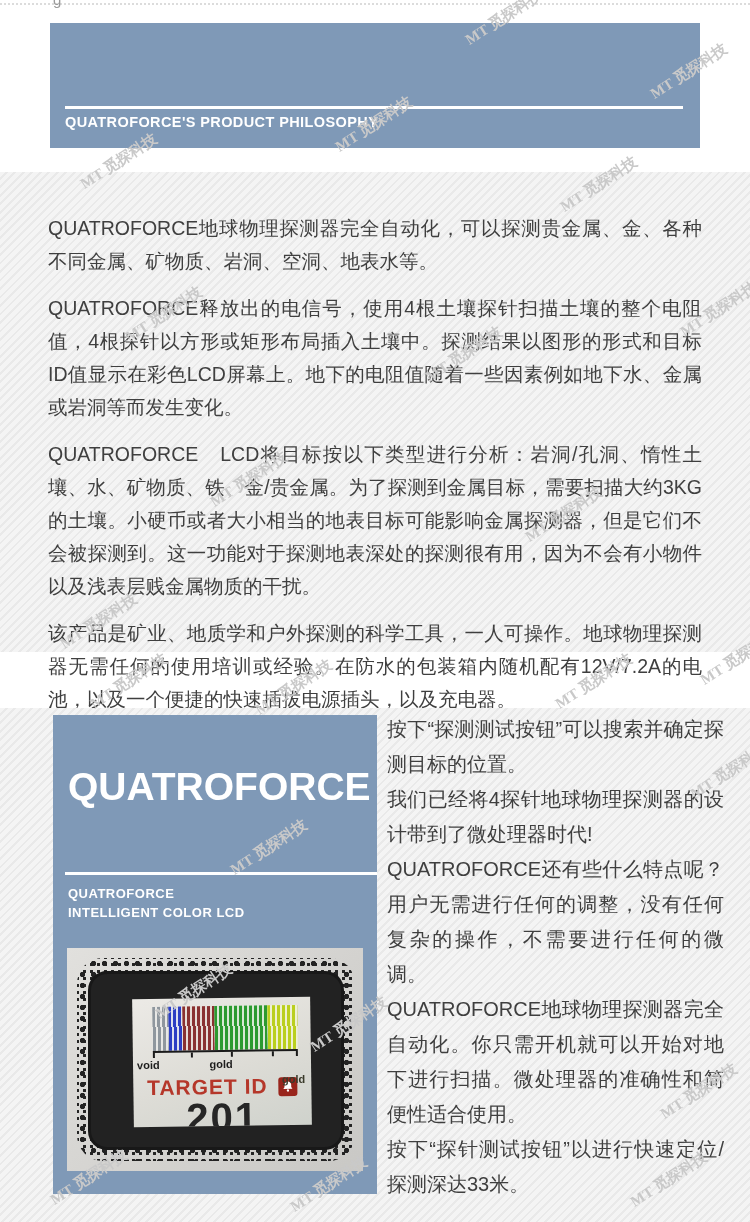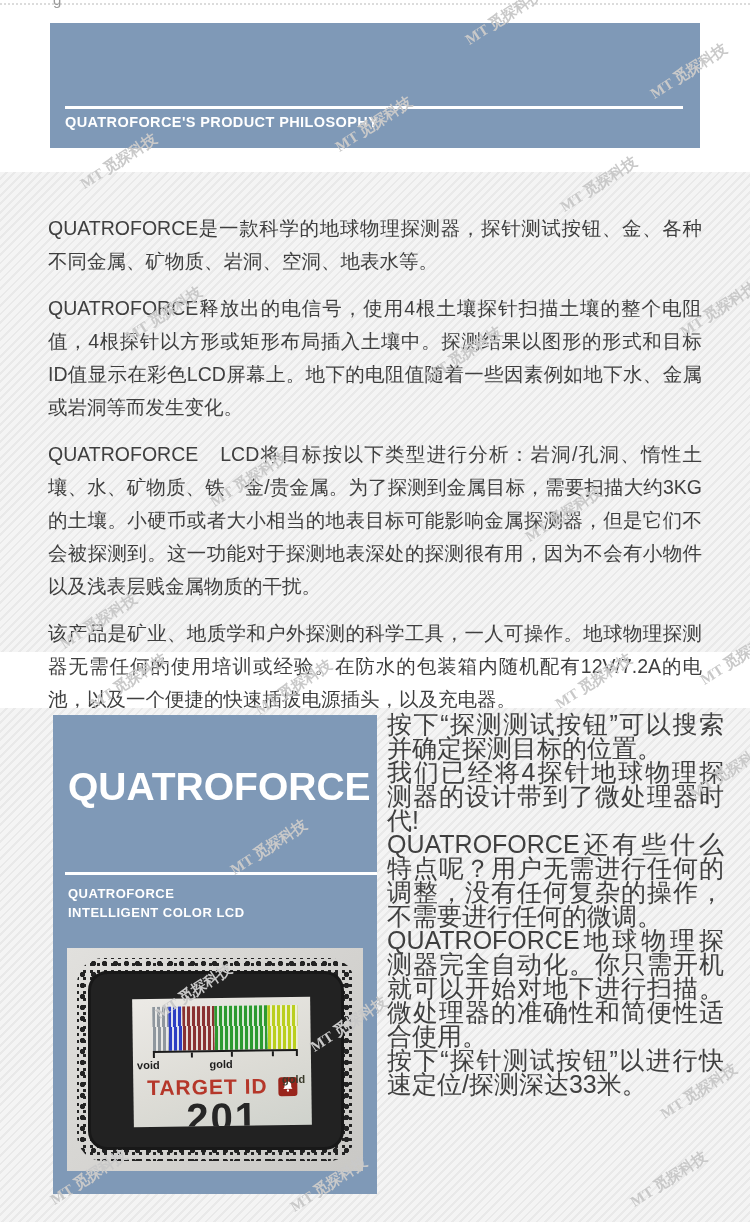--- a/index.html
+++ b/index.html
@@ -86,21 +86,21 @@
   #scale-label-left { position:absolute; left:0; top:0; }
   #scale-label-middle { position:absolute; left:50%; transform:translateX(-50%); top:0; }
   #scale-label-right { position:absolute; right:0; top:16px; color:#3a3a2a; }
   #target-row { display:flex; align-items:center; justify-content:center; gap:11px; margin-top:3px; }
   #target-label { font-size:21px; font-weight:bold; color:#b5372a; letter-spacing:1px; }
   #alarm-bell { width:19px; height:19px; background:#99251c; border-radius:3px; display:flex; align-items:center; justify-content:center; }
   #target-value { text-align:center; font-size:40px; font-weight:bold; color:#262626; line-height:38px; margin-top:-1px; letter-spacing:2px; }
 
   
   #feature-text { position:absolute; left:387px; top:4px; width:337px; }
-  #feature-text p { margin:0; font-size:25px; line-height:24px; color:#3f3f3f; text-align:justify; }
+  #feature-text p { margin:0; font-size:20px; line-height:35px; color:#3f3f3f; text-align:justify; }
 
   
   .wm {
     position:absolute; font-family:"Liberation Serif","DejaVu Serif",serif;
     font-weight:bold; font-size:15px; color:#c9c9c9; white-space:nowrap;
     transform:rotate(-33deg); pointer-events:none; z-index:9;
   }
 </style>
 </head>
 <body>
@@ -110,21 +110,21 @@
   <div id="top-divider"></div>
   <div id="top-fragment">g</div>
 
   <div id="header-banner">
     <div id="header-underline"></div>
     <div id="header-subtitle">QUATROFORCE'S PRODUCT PHILOSOPHY</div>
   </div>
 
   <div id="intro-section" class="striped">
     <div id="intro-text">
-      <p>QUATROFORCE是一款科学的地球物理探测器，探针测试按钮、金、各种不同金属、矿物质、岩洞、空洞、地表水等。</p>
+      <p>QUATROFORCE地球物理探测器完全自动化，可以探测贵金属、金、各种不同金属、矿物质、岩洞、空洞、地表水等。</p>
       <p>QUATROFORCE释放出的电信号，使用4根土壤探针扫描土壤的整个电阻值，4根探针以方形或矩形布局插入土壤中。探测结果以图形的形式和目标ID值显示在彩色LCD屏幕上。地下的电阻值随着一些因素例如地下水、金属或岩洞等而发生变化。</p>
       <p>QUATROFORCE　LCD将目标按以下类型进行分析：岩洞/孔洞、惰性土壤、水、矿物质、铁、金/贵金属。为了探测到金属目标，需要扫描大约3KG的土壤。小硬币或者大小相当的地表目标可能影响金属探测器，但是它们不会被探测到。这一功能对于探测地表深处的探测很有用，因为不会有小物件以及浅表层贱金属物质的干扰。</p>
       <p>该产品是矿业、地质学和户外探测的科学工具，一人可操作。地球物理探测器无需任何的使用培训或经验。在防水的包装箱内随机配有12V/7.2A的电池，以及一个便捷的快速插拔电源插头，以及充电器。</p>
     </div>
   </div>
 
   <div id="feature-section" class="striped">
 
     <div id="feature-banner">
       <div id="feature-title">

